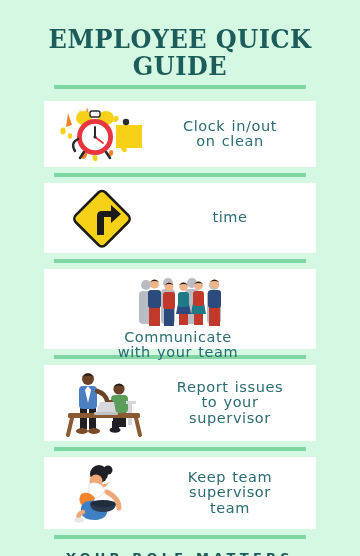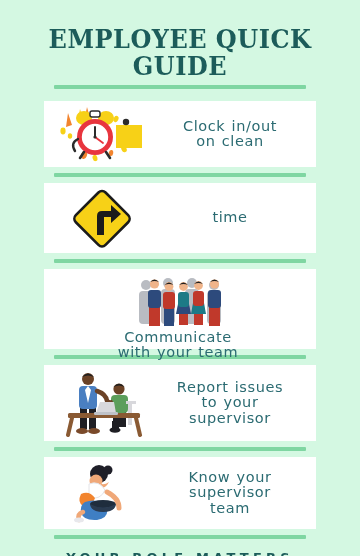--- a/index.html
+++ b/index.html
@@ -299,21 +299,21 @@
             <path d="M27 42 q13 7 26 0 q-1 8 -13 8 q-12 0 -13 -8 z" fill="#2a3b50"></path>
 
             <path d="M44 30 q12 6 12 16" stroke="#f0a878" stroke-width="5" fill="none" stroke-linecap="round"></path>
 
             <path d="M20 50 q-6 2 -4 8" stroke="#f0a878" stroke-width="4.5" fill="none" stroke-linecap="round"></path>
             <ellipse cx="16" cy="58" rx="5" ry="2.5" fill="#e8e8ec"></ellipse>
           </svg>
         </span>
       </div>
       <div class="card-text">
-        <div>Know your</div>
+        <div>Keep team</div>
         <div>supervisor</div>
         <div>team</div>
       </div>
     </div>
 
   </div>
 
   <div class="divider bottom"></div>
 
   <div class="footer">

